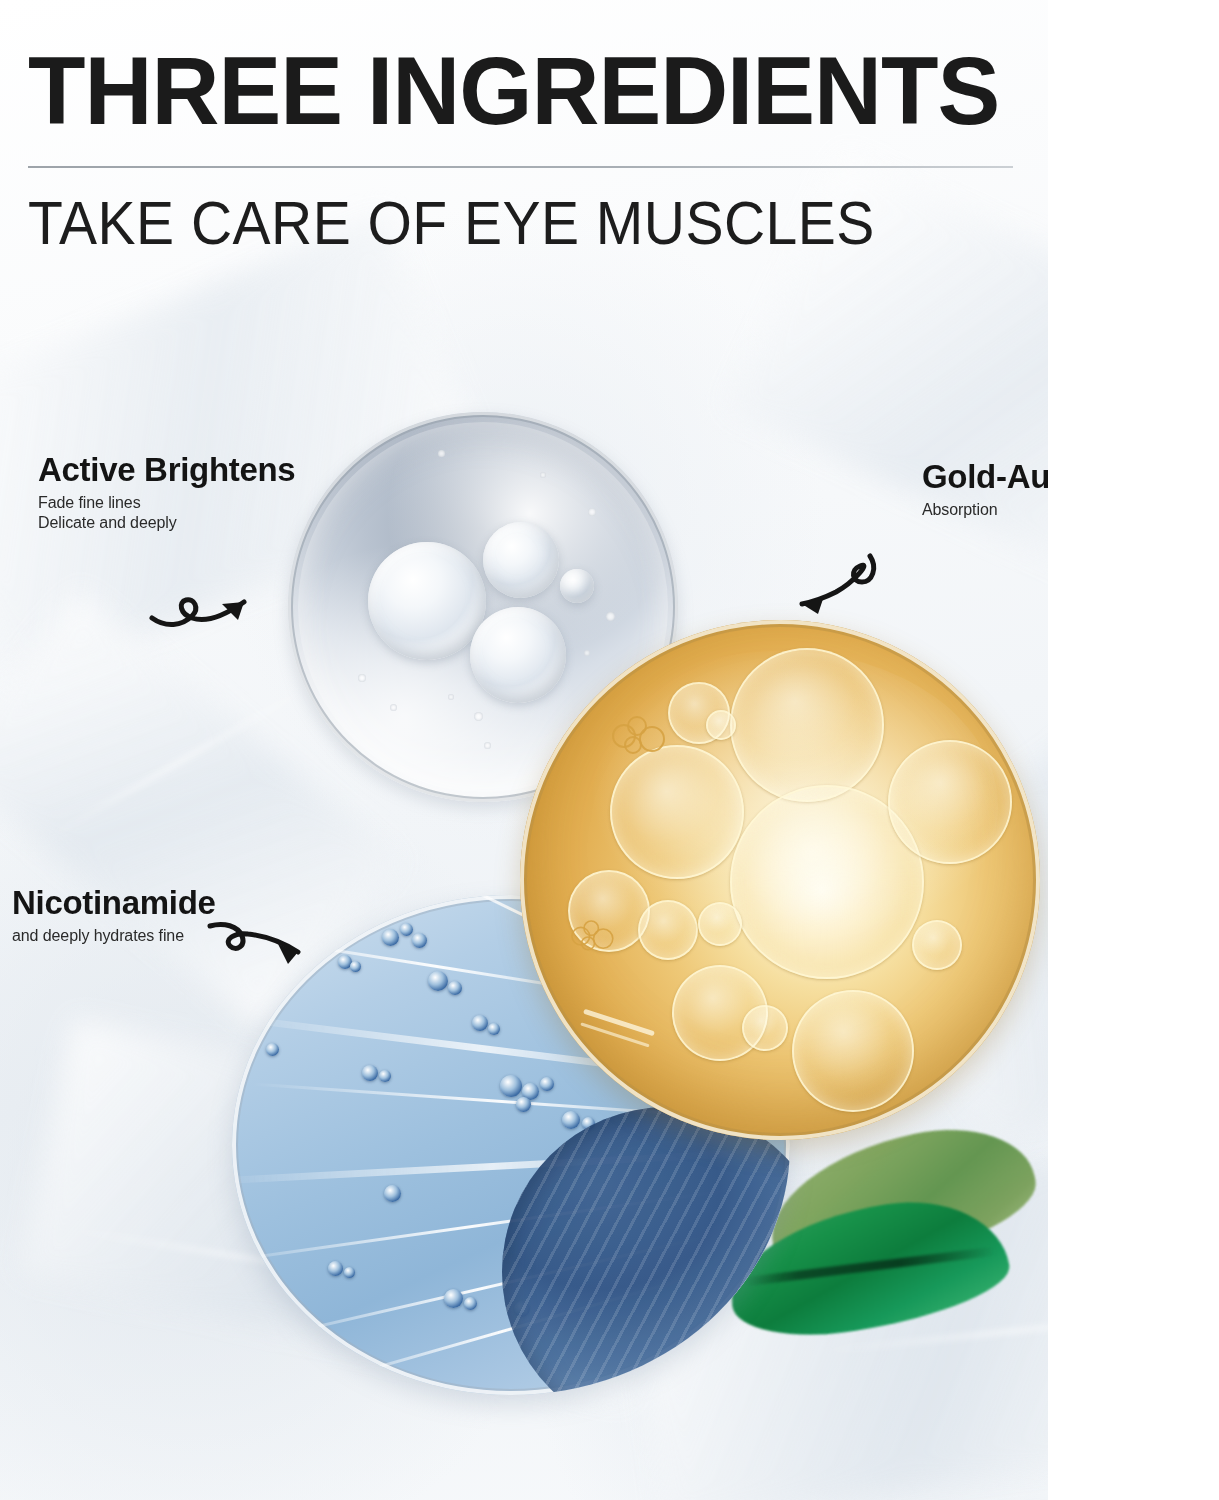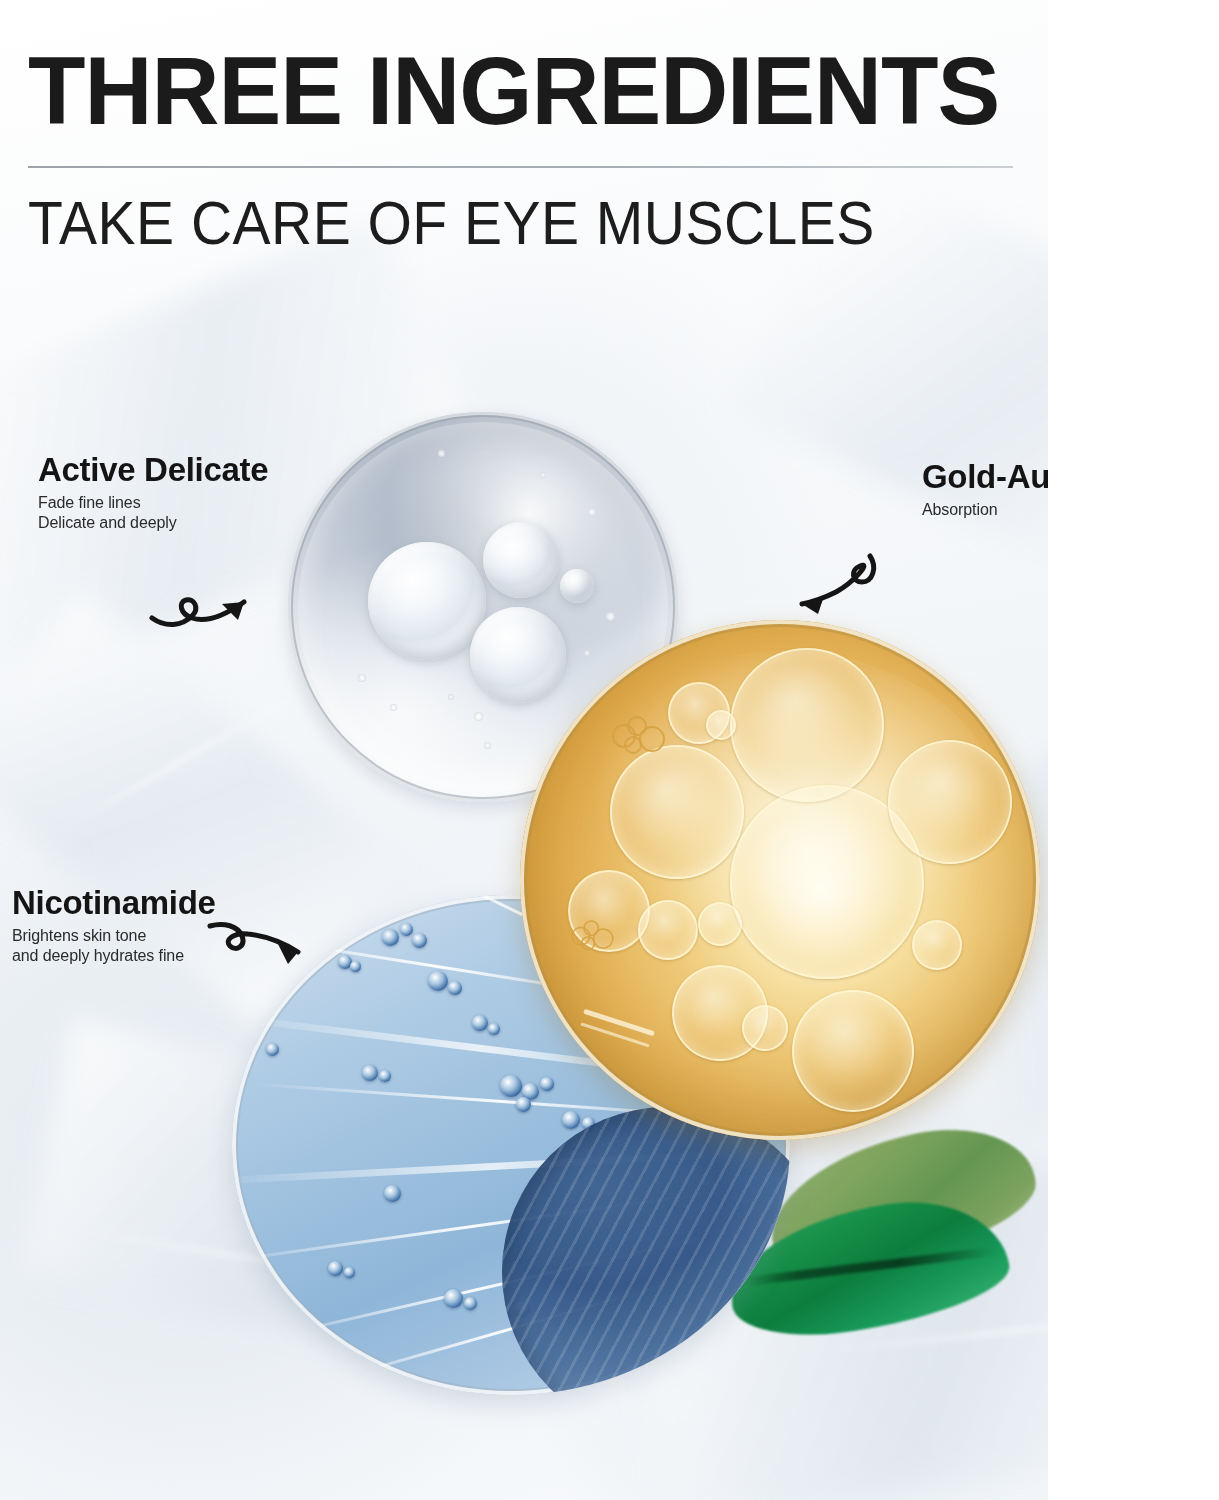--- a/index.html
+++ b/index.html
@@ -411,33 +411,32 @@
     <div class="gold-cluster" style="left:46px; top:296px; transform:scale(.8);">
       <i></i>
         <i></i>
         <i></i>
         <i></i>
     </div>
     <div class="gold-dash"></div>
   </div>
 
   <div class="label lbl-collagen">
-    <h3>Active Delicate</h3>
+    <h3>Active Brightens</h3>
     <p>Fade fine lines</p>
     <p>Delicate and deeply</p>
   </div>
 
   <div class="label lbl-gold">
     <h3>Gold-Au</h3>
     <p>Absorption</p>
   </div>
 
   <div class="label lbl-nico">
     <h3>Nicotinamide</h3>
-    <p>Brightens skin tone</p>
     <p>and deeply hydrates fine</p>
   </div>
 
   <div class="arrow a-collagen">
     <svg width="130" height="80" viewBox="0 0 130 80">
       <path d="M4 52 C 18 62, 34 60, 44 50 C 52 42, 46 32, 38 34 C 30 36, 32 48, 44 52 C 58 57, 76 50, 96 36" fill="none" stroke="#151515" stroke-width="5" stroke-linecap="round"></path>
       <path d="M96 36 L 74 38 L 90 54 Z" fill="#151515"></path>
     </svg>
   </div>
 

